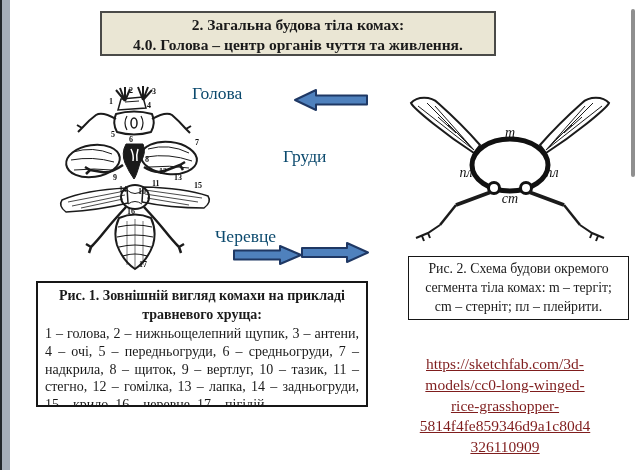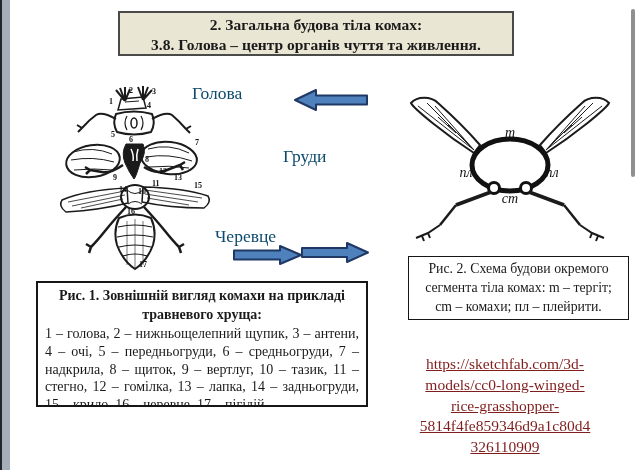--- a/index.html
+++ b/index.html
@@ -3,21 +3,21 @@
 <meta charset="utf-8">
 <style>
   html,body{margin:0;padding:0;}
   body{width:640px;height:470px;background:#ffffff;font-family:"Liberation Serif", serif;color:#1a1a1a;overflow:hidden;}
   .stage{position:relative;width:640px;height:470px;background:#ffffff;}
   .abs{position:absolute;}
 
   .left-strip{left:0;top:0;width:10px;height:470px;background:#a6aeb9;border-left:2px solid #23272b;box-sizing:border-box;}
   .scrollbar-thumb{left:631px;top:9px;width:4px;height:168px;background:#8f8f8f;border-radius:2px;}
 
-  .title-box{left:118px;top:11px;width:396px;height:45px;background:#eae6d4;border:2px solid #4a4a48;box-sizing:border-box;
+  .title-box{left:100px;top:11px;width:396px;height:45px;background:#eae6d4;border:2px solid #4a4a48;box-sizing:border-box;
              text-align:center;font-weight:bold;font-size:15.5px;line-height:20px;padding-top:2px;}
 
   .anat-label{font-size:17.5px;color:#0c4a6e;white-space:nowrap;}
   .lbl-holova{left:192px;top:83px;}
   .lbl-hrudy{left:283px;top:146px;}
   .lbl-cherevtse{left:215px;top:226px;}
 
   .figure-box{background:#ffffff;border:2px solid #161616;box-sizing:border-box;}
   .fig1-box{left:36px;top:281px;width:332px;height:126px;padding:3px 7px 3px 7px;font-size:14px;line-height:17.8px;overflow:hidden;}
   .fig1-title{font-weight:bold;text-align:center;line-height:19px;margin-bottom:1px;}
@@ -37,21 +37,21 @@
 </head>
 <body>
 
 <div class="stage">
 
   <div class="abs left-strip"></div>
   <div class="abs scrollbar-thumb"></div>
 
   <div class="abs title-box">
     <div>2. Загальна будова тіла комах:</div>
-    <div>3.8. Голова – центр органів чуття та живлення.</div>
+    <div>4.0. Голова – центр органів чуття та живлення.</div>
   </div>
 
   <svg class="abs" style="left:55px;top:85px;" width="160" height="186" viewBox="0 0 160 186">
 
     <g class="lineart" stroke-width="2">
       <path d="M70,16 L61,5 M70,16 L65,3 M70,16 L70,2 M70,16 L75,4"></path>
       <path d="M88,15 L83,2 M88,15 L88,1 M88,15 L93,2 M88,15 L97,5"></path>
     </g>
 
     <path class="lineart" d="M66,14 L88,12 L91,23 L63,25 Z" stroke-width="1.5" fill="#fff"></path>
@@ -151,21 +151,21 @@
     <div class="fig1-line">1 – голова, 2 – нижньощелепний щупик, 3 – антени,</div>
     <div class="fig1-line">4 – очі, 5 – передньогруди, 6 – средньогруди, 7 –</div>
     <div class="fig1-line">надкрила, 8 – щиток, 9 – вертлуг, 10 – тазик, 11 –</div>
     <div class="fig1-line">стегно, 12 – гомілка, 13 – лапка, 14 – задньогруди,</div>
     <div class="fig1-line last">15 – крило, 16 – черевце, 17 – пігідій.</div>
   </div>
 
   <div class="abs fig2-box">
     <div>Рис. 2. Схема будови окремого</div>
     <div>сегмента тіла комах: m – тергіт;</div>
-    <div>cm – комахи; пл – плейрити.</div>
+    <div>cm – стерніт; пл – плейрити.</div>
   </div>
 
   <div class="abs link-block">
     <span class="link-line">https://sketchfab.com/3d-</span>
     <span class="link-line">models/cc0-long-winged-</span>
     <span class="link-line">rice-grasshopper-</span>
     <span class="link-line">5814f4fe859346d9a1c80d4</span>
     <span class="link-line">326110909</span>
   </div>
 

